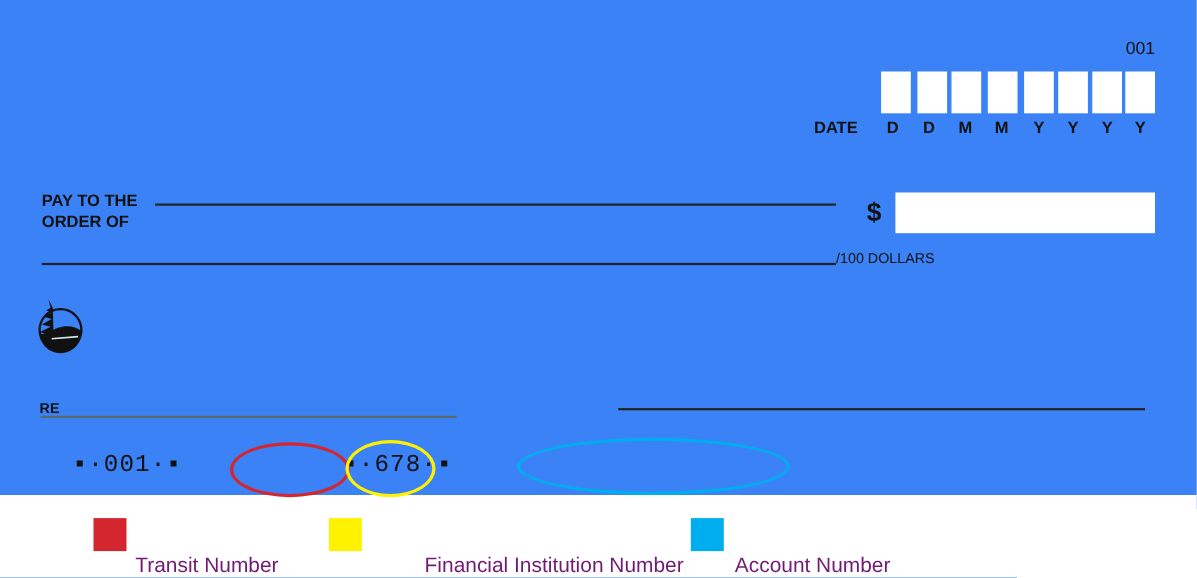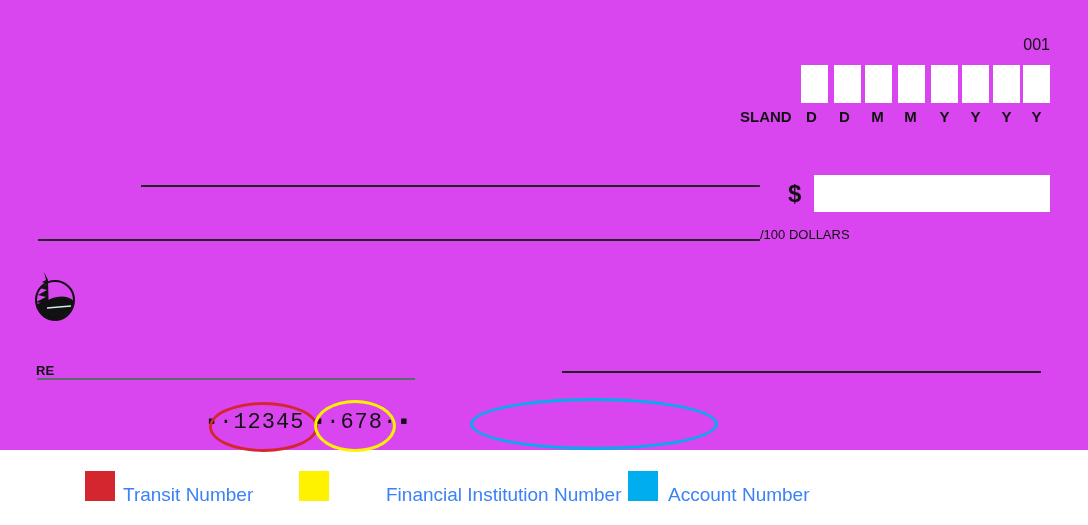--- a/index.html
+++ b/index.html
@@ -1,61 +1,65 @@
 <!DOCTYPE html>
 <html><head>
   <meta charset="utf-8">
   <style>
     html, body { margin:0; padding:0; }
     body { width:1088px; height:525px; background:#ffffff; position:relative; overflow:hidden; font-family:"Liberation Sans", sans-serif; }
-    .cheque { position:absolute; left:0; top:0; width:1088px; height:450px; background:#d946ef; }
+    .cheque { position:absolute; left:0; top:0; width:1088px; height:450px; background:#3b82f6; }
     .abs { position:absolute; }
     .cheque-no { left:1000px; top:36px; font-size:16px; color:#111; width:50px; text-align:right; }
     .date-box { top:65px; width:27px; height:38px; background:#fff; }
     .date-lbl { top:108px; font-size:15px; font-weight:bold; color:#111; }
     .date-ch { top:108px; font-size:15px; font-weight:bold; color:#111; width:27px; text-align:center; }
     .pay-lbl { left:38px; top:173px; font-size:15px; font-weight:bold; line-height:19px; color:#111; }
     .line { background:#222; height:2px; }
     .dollar { left:788px; top:180px; font-size:24px; font-weight:bold; color:#111; }
     .amount { left:814px; top:175px; width:236px; height:37px; background:#fff; }
     .dollars-lbl { left:760px; top:227px; font-size:13px; color:#111; }
     .logo-text { left:87px; top:283px; font-family:"Liberation Serif", serif; font-size:22px; color:#111; letter-spacing:0.5px; }
     .logo-text .big { font-size:26px; }
     .re-lbl { left:36px; top:363px; font-size:13px; color:#111;font-weight:bold; }
     .micr { top:410px; font-family:"Liberation Mono", monospace; font-size:22px; color:#111; letter-spacing:1px; white-space:pre; }
     .ellipse { border-radius:50%; border-style:solid; border-width:3px; box-sizing:border-box; }
     .legend-sw { top:471px; width:30px; height:30px; }
-    .legend-lbl { top:484px; font-size:19px; color:#3b82f6; }
+    .legend-lbl { top:504px; font-size:19px; color:#701a75; }
   </style>
 </head>
 <body>
 
 <div class="cheque">
 
   <div class="abs cheque-no">001</div>
 
   <div class="abs date-box" style="left:801px"></div>
   <div class="abs date-box" style="left:834px"></div>
   <div class="abs date-box" style="left:865px"></div>
   <div class="abs date-box" style="left:898px"></div>
   <div class="abs date-box" style="left:931px"></div>
   <div class="abs date-box" style="left:962px"></div>
   <div class="abs date-box" style="left:993px"></div>
   <div class="abs date-box" style="left:1023px"></div>
 
-  <div class="abs date-lbl" style="left:740px">SLAND</div>
+  <div class="abs date-lbl" style="left:740px">DATE</div>
   <div class="abs date-ch" style="left:798px">D</div>
   <div class="abs date-ch" style="left:831px">D</div>
   <div class="abs date-ch" style="left:864px">M</div>
   <div class="abs date-ch" style="left:897px">M</div>
   <div class="abs date-ch" style="left:931px">Y</div>
   <div class="abs date-ch" style="left:962px">Y</div>
   <div class="abs date-ch" style="left:993px">Y</div>
   <div class="abs date-ch" style="left:1023px">Y</div>
 
+  <div class="abs pay-lbl">
+    <div>PAY TO THE</div>
+    <div>ORDER OF</div>
+  </div>
   <div class="abs line" style="left:141px; top:185px; width:619px;"></div>
 
   <div class="abs dollar">$</div>
   <div class="abs amount"></div>
 
   <div class="abs line" style="left:38px; top:239px; width:722px;"></div>
   <div class="abs dollars-lbl">/100 DOLLARS</div>
 
   <svg class="abs" style="left:31px; top:270px;" width="48" height="52" viewBox="0 0 48 52">
     <circle cx="24" cy="30" r="19" fill="none" stroke="#111" stroke-width="2"></circle>
@@ -63,21 +67,21 @@
     <path d="M6 36 C14 30 28 28 42 32 A19 19 0 0 1 6 36 Z" fill="#111"></path>
     <path d="M13 2 L15 10 L11 12 L16 14 L9 18 L16 20 L7 25 L15 27 L5 32 L15 34 L13 48 L18 48 L17 10 Z" fill="#111"></path>
     <line x1="16" y1="38" x2="40" y2="36" stroke="#d4eae7" stroke-width="1.5"></line>
   </svg>
 
   <div class="abs re-lbl">RE</div>
   <div class="abs" style="left:37px; top:378px; width:378px; height:2px; background:#5a6a68;"></div>
 
   <div class="abs line" style="left:562px; top:371px; width:479px;"></div>
 
-  <div class="abs micr" style="left:205px">▪·12345</div>
+  <div class="abs micr" style="left:66px">▪·001·▪</div>
   <div class="abs micr" style="left:312px">▪·678·▪</div>
 
   <div class="abs ellipse" style="left:209px; top:402px; width:109px; height:50px; border-color:#d4262e;"></div>
   <div class="abs ellipse" style="left:314px; top:400px; width:82px; height:52px; border-color:#fff200;"></div>
   <div class="abs ellipse" style="left:470px; top:398px; width:248px; height:52px; border-color:#00aeef;"></div>
 </div>
 
 <div class="abs legend-sw" style="left:85px; background:#d4262e;"></div>
 <div class="abs legend-lbl" style="left:123px;">Transit Number</div>
 <div class="abs legend-sw" style="left:299px; background:#fff200;"></div>

